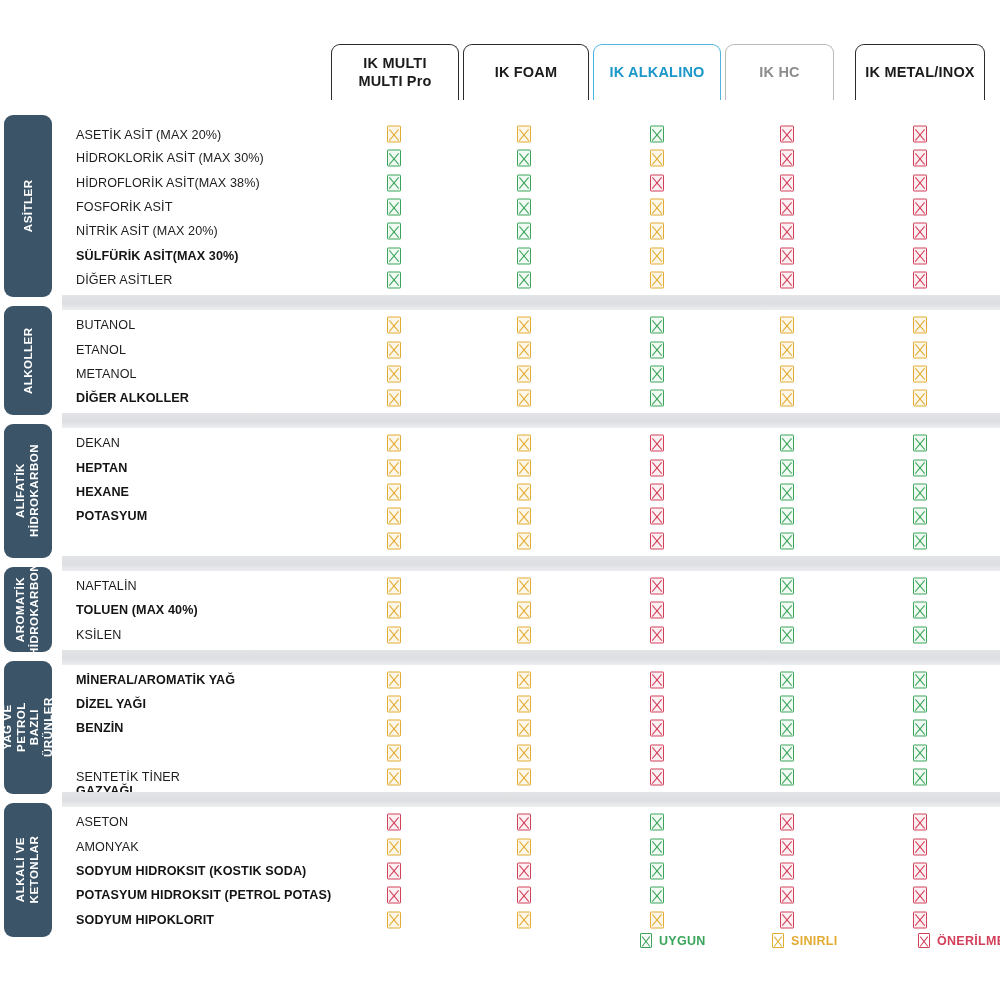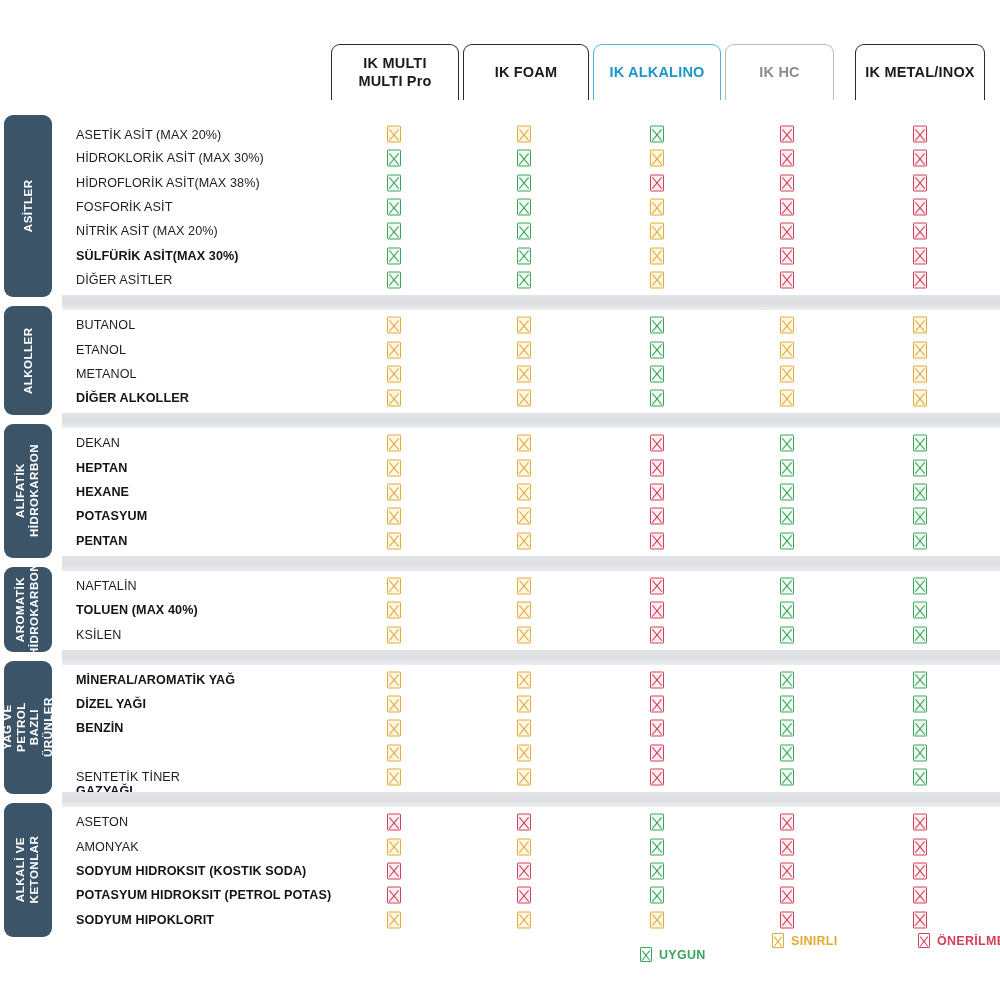--- a/index.html
+++ b/index.html
@@ -210,21 +210,20 @@
       <span class="mark m-yellow" style="left: 524px; top: 384.05px;"></span>
       <span class="mark m-red" style="left: 657px; top: 384.05px;"></span>
       <span class="mark m-green" style="left: 787px; top: 384.05px;"></span>
       <span class="mark m-green" style="left: 920px; top: 384.05px;"></span>
       <div class="rowlabel" style="top: 408.35px;">POTASYUM</div>
       <span class="mark m-yellow" style="left: 394px; top: 408.35px;"></span>
       <span class="mark m-yellow" style="left: 524px; top: 408.35px;"></span>
       <span class="mark m-red" style="left: 657px; top: 408.35px;"></span>
       <span class="mark m-green" style="left: 787px; top: 408.35px;"></span>
       <span class="mark m-green" style="left: 920px; top: 408.35px;"></span>
-      <div class="rowlabel" style="top: 432.65px;">PENTAN</div>
       <span class="mark m-yellow" style="left: 394px; top: 432.65px;"></span>
       <span class="mark m-yellow" style="left: 524px; top: 432.65px;"></span>
       <span class="mark m-red" style="left: 657px; top: 432.65px;"></span>
       <span class="mark m-green" style="left: 787px; top: 432.65px;"></span>
       <span class="mark m-green" style="left: 920px; top: 432.65px;"></span>
       <div class="cat" style="top: 316.3px; height: 133.5px;">
         <span class="cat-lbl">ALİFATİK
 HİDROKARBON</span>
       </div>
       <div class="sep" style="top: 447.8px;"></div>
@@ -316,21 +315,21 @@
       <span class="mark m-yellow" style="left: 657px; top: 811.55px;"></span>
       <span class="mark m-red" style="left: 787px; top: 811.55px;"></span>
       <span class="mark m-red" style="left: 920px; top: 811.55px;"></span>
       <div class="cat" style="top: 695.2px; height: 133.5px;">
         <span class="cat-lbl">ALKALİ VE
 KETONLAR</span>
       </div>
     </div>
 
   <div class="legend">
-      <div class="lg green" style="left: 640px; top: 22px;">
+      <div class="lg green" style="left: 640px; top: 8px;">
         <span class="box"></span>
         <span class="txt">UYGUN</span>
       </div>
       <div class="lg yellow" style="left: 772px; top: 8px;">
         <span class="box"></span>
         <span class="txt">SINIRLI</span>
       </div>
       <div class="lg red" style="left: 918px; top: 8px;">
         <span class="box"></span>
         <span class="txt">ÖNERİLMEZ</span>

